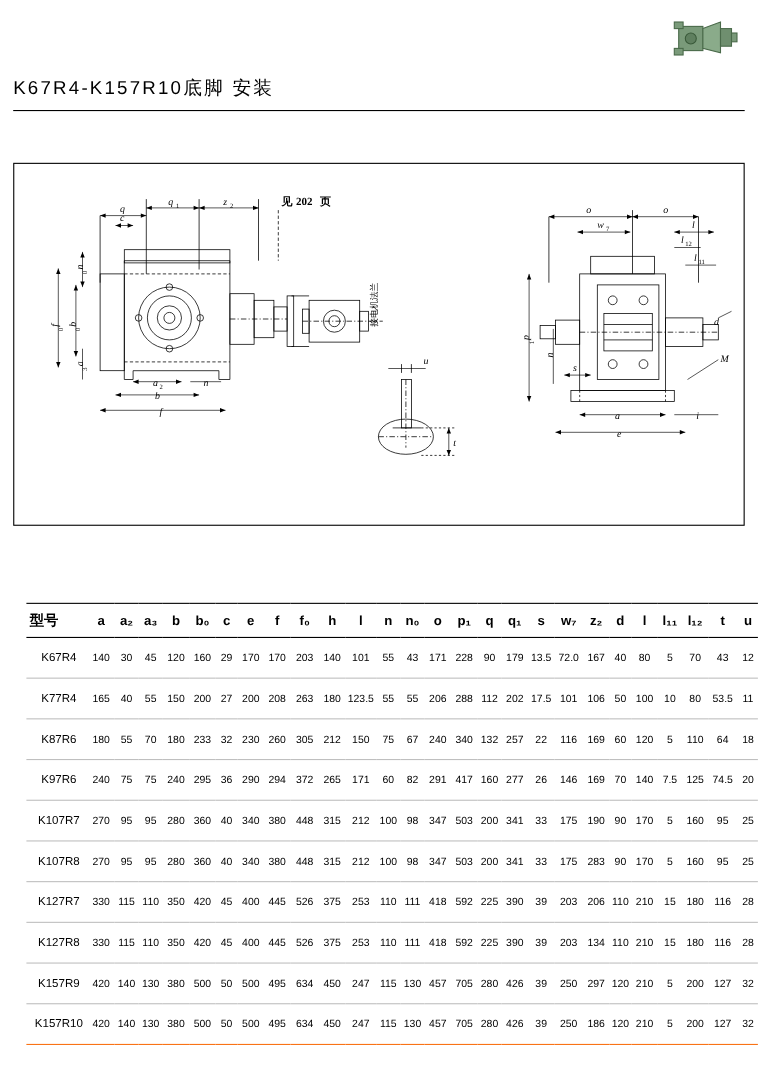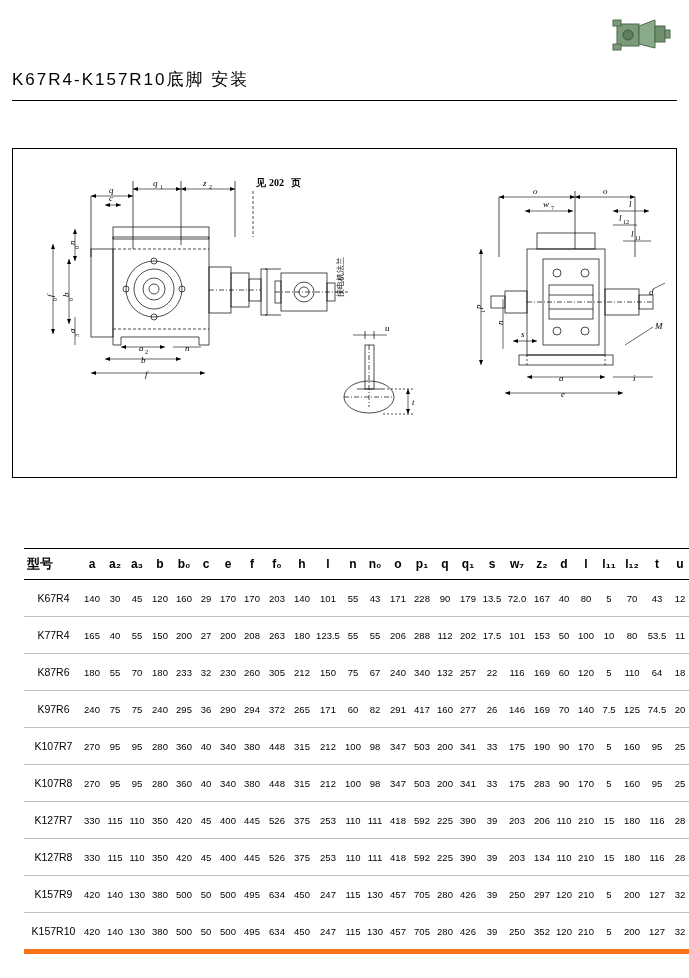--- a/index.html
+++ b/index.html
@@ -93,21 +93,21 @@
   }
   table.spec thead th.model-head {
     font-size: 13px;
     text-align: left;
     padding-left: 3px;
   }
   table.spec tbody td {
     border-bottom: 1px solid #bfbfbf;
   }
   table.spec tbody tr:last-child td {
-    border-bottom: 5px solid #f97316;
+    border-bottom: 1px solid #f97316;
   }
   table.spec td.model-cell {
     text-align: center;
     padding-left: 3px;
     font-size: 10.5px;
   }
 </style>
 </head>
 <body>
 
@@ -447,21 +447,21 @@
             <td>180</td>
             <td>123.5</td>
             <td>55</td>
             <td>55</td>
             <td>206</td>
             <td>288</td>
             <td>112</td>
             <td>202</td>
             <td>17.5</td>
             <td>101</td>
-            <td>153</td>
+            <td>106</td>
             <td>50</td>
             <td>100</td>
             <td>10</td>
             <td>80</td>
             <td>53.5</td>
             <td>11</td>
             <td>M16</td>
           </tr>
           <tr>
             <td class="model-cell">K87R6</td>
@@ -687,21 +687,21 @@
             <td>450</td>
             <td>247</td>
             <td>115</td>
             <td>130</td>
             <td>457</td>
             <td>705</td>
             <td>280</td>
             <td>426</td>
             <td>39</td>
             <td>250</td>
-            <td>352</td>
+            <td>186</td>
             <td>120</td>
             <td>210</td>
             <td>5</td>
             <td>200</td>
             <td>127</td>
             <td>32</td>
             <td>M24</td>
           </tr>
         </tbody>
     </table>

